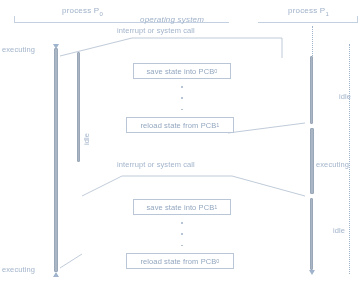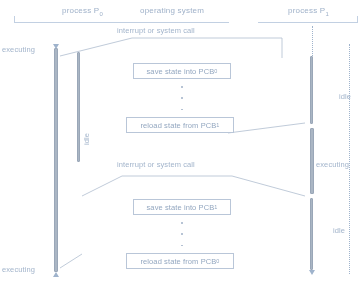--- a/index.html
+++ b/index.html
@@ -113,21 +113,21 @@
 
   <div class="head-rule" style="left:14px;  top:22px; width:215px;"></div>
   <div class="head-rule" style="left:258px; top:22px; width:100px;"></div>
   <div class="head-rule" style="left:14px;  top:16px; width:1px; height:7px;"></div>
   <div class="head-rule" style="left:357px; top:16px; width:1px; height:7px;"></div>
 
   <div class="col-head" style="left:62px; top:6px;">
     <span>process P</span><span class="sub">0</span>
   </div>
 
-  <div class="col-head" style="left:140px; top:6px;">
+  <div class="col-head" style="left:140px; top:15px;font-style:italic;">
     <span>operating system</span>
   </div>
 
   <div class="col-head" style="left:288px; top:6px;">
     <span>process P</span><span class="sub">1</span>
   </div>
 
   <div class="lbl" style="left:117px; top:26px;">interrupt or system call</div>
   <div class="lbl" style="left:117px; top:160px;">interrupt or system call</div>
 

